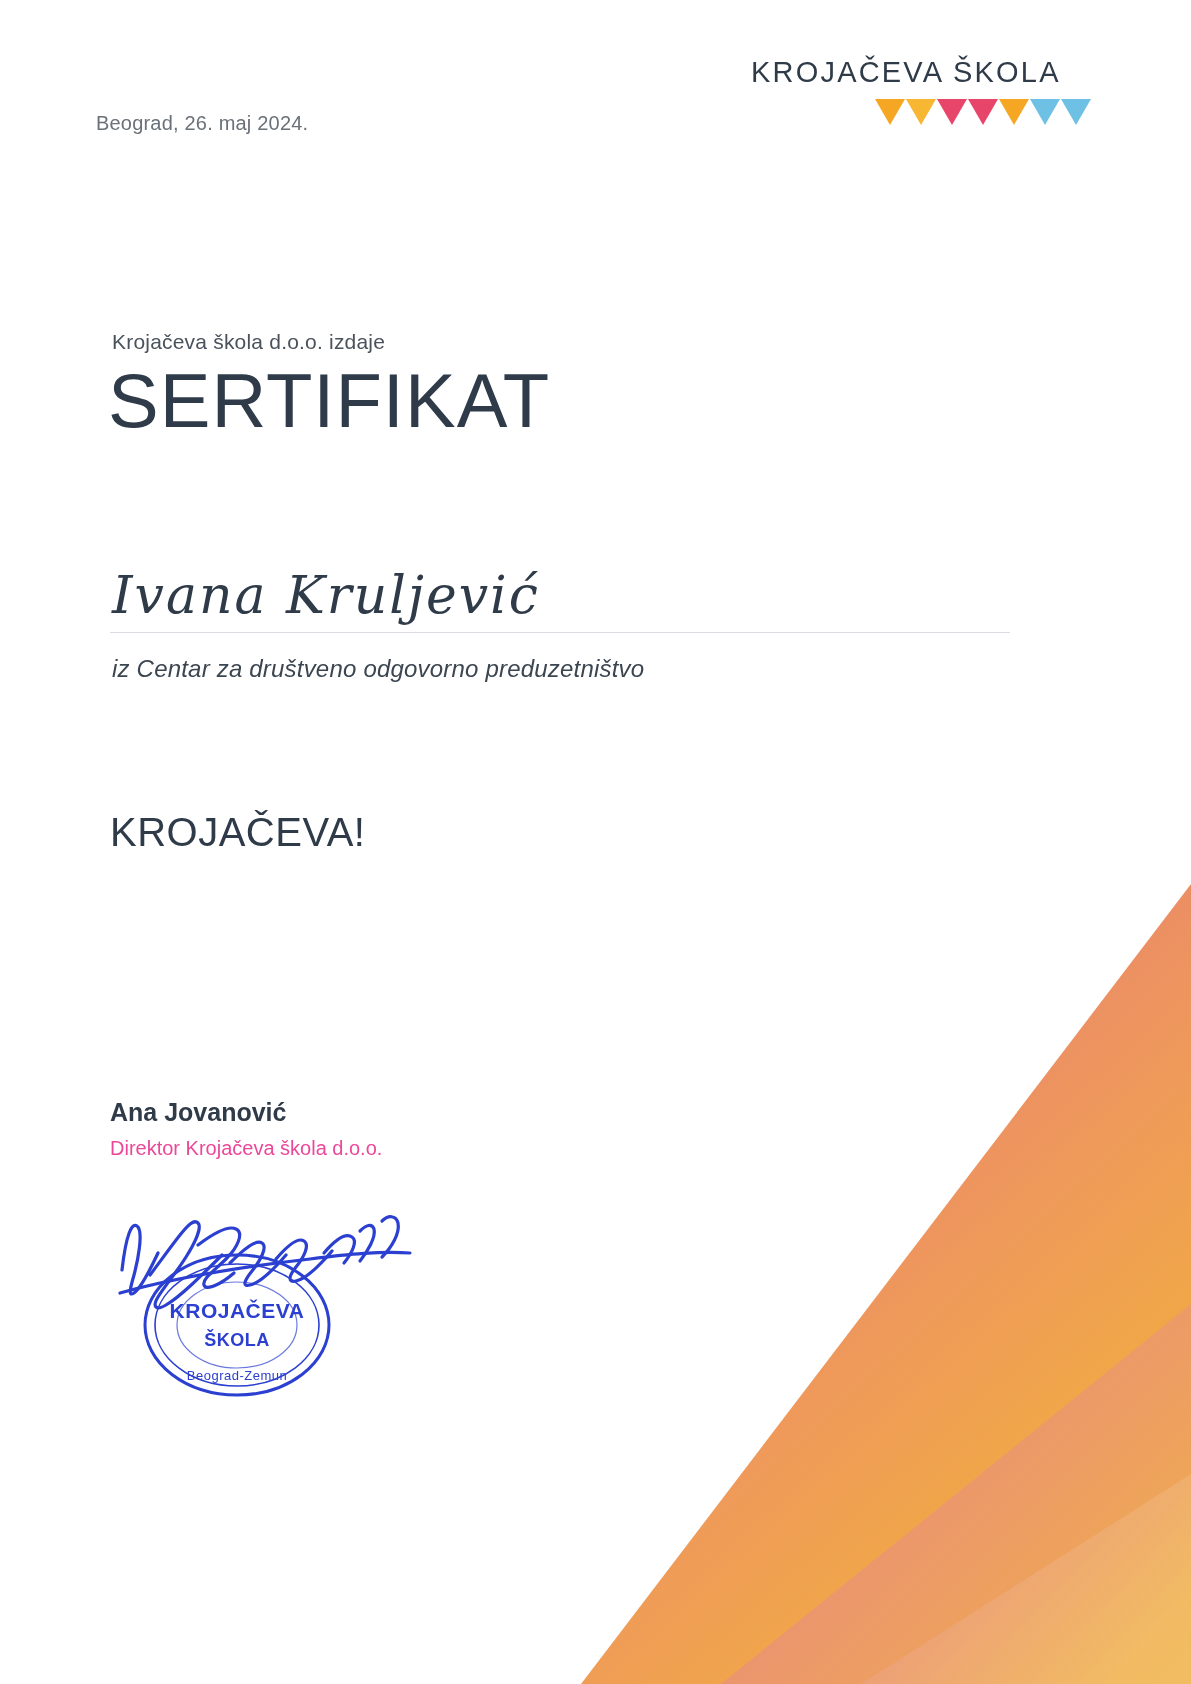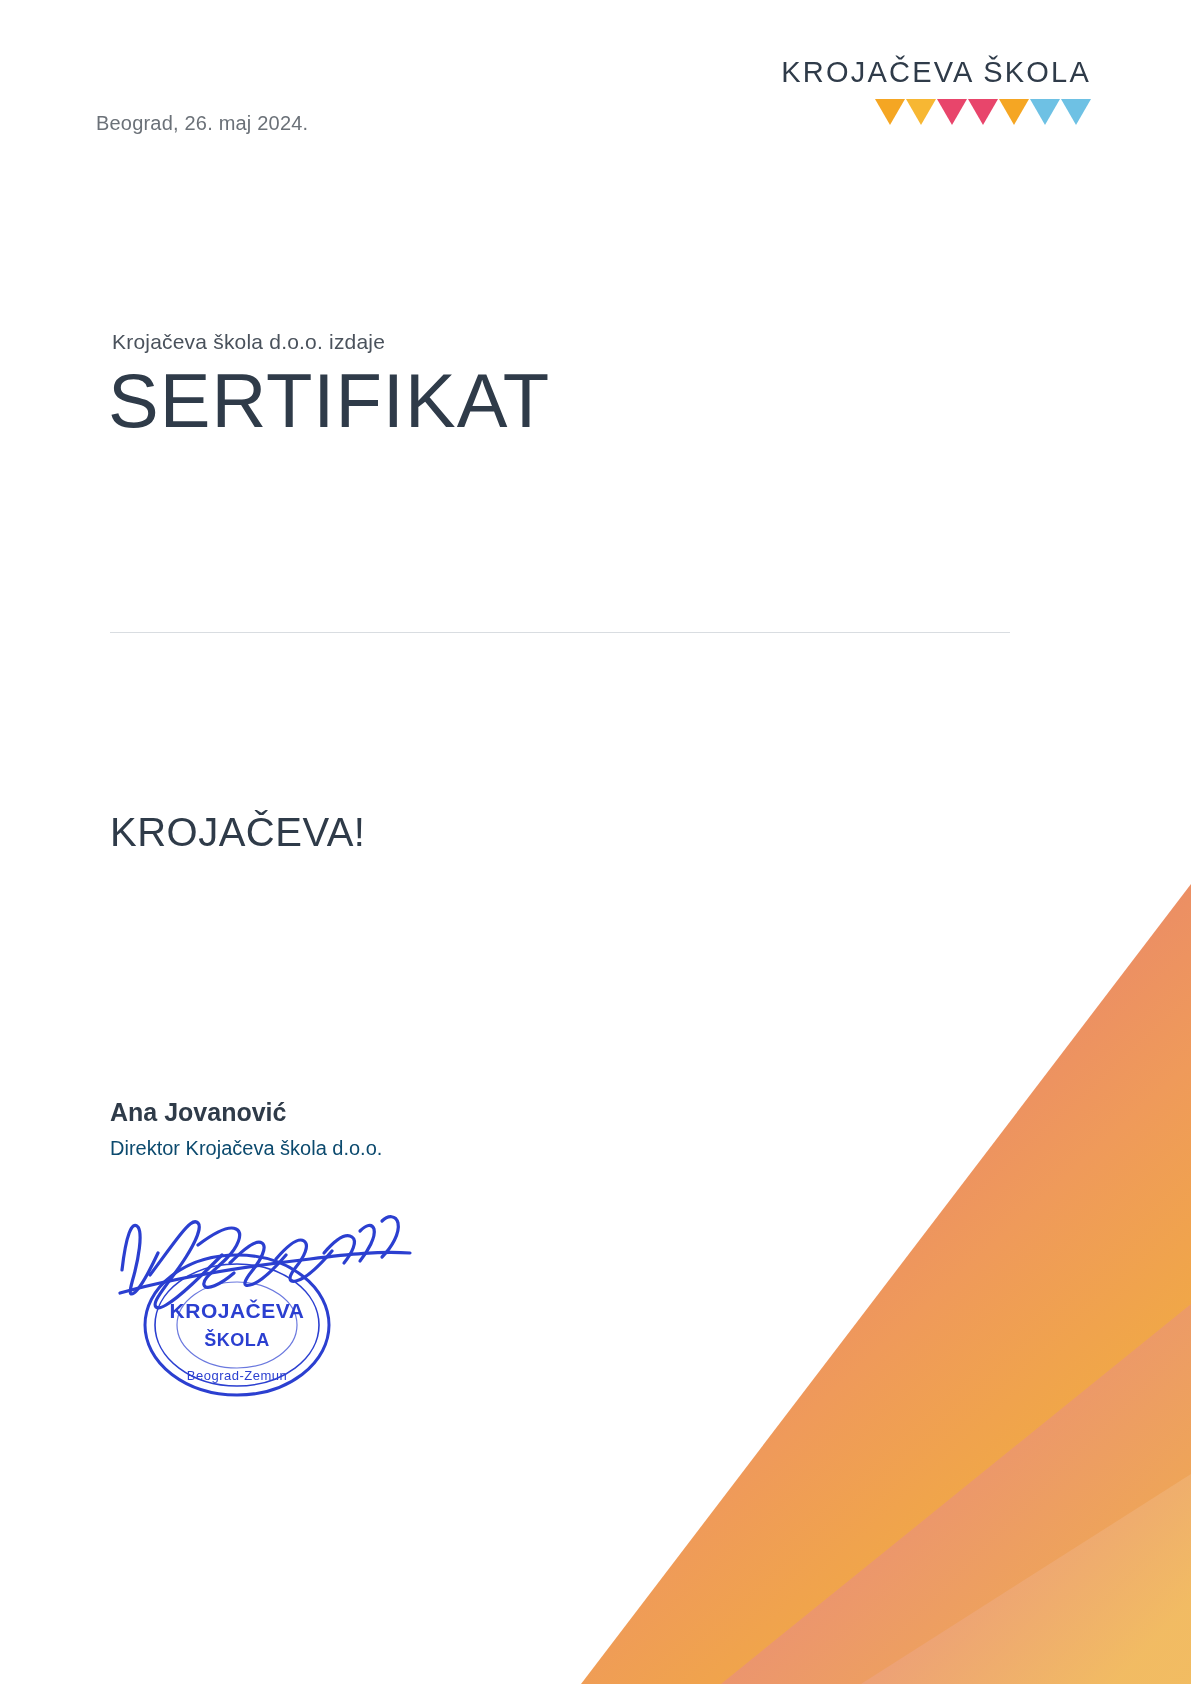--- a/index.html
+++ b/index.html
@@ -36,21 +36,21 @@
     top: 112px;
     font-size: 20px;
     color: #6b7178;
     letter-spacing: 0.2px;
   }
   .logo-block {
     position: absolute;
     right: 100px;
     top: 56px;
     width: 340px;
-    text-align: right;
+    text-align: left;
   }
   .logo-text {
     font-size: 29px;
     letter-spacing: 2.2px;
     color: #2f3b49;
     font-weight: 400;
     white-space: nowrap;
   }
   .logo-tri-row {
     margin-top: 10px;
@@ -150,21 +150,21 @@
     top: 1098px;
     font-size: 25px;
     color: #2f3b49;
     font-weight: bold;
   }
   .sig-role {
     position: absolute;
     left: 110px;
     top: 1137px;
     font-size: 20px;
-    color: #0c4a6e;
+    color: #ec4899;
   }
   .signature {
     position: absolute;
     left: 110px;
     top: 1175px;
     width: 320px;
     height: 220px;
   }
   .stamp {
     position: absolute;
@@ -211,21 +211,23 @@
       <span class="tri" style="border-top-color:#e8456b"></span>
       <span class="tri" style="border-top-color:#f5a623"></span>
       <span class="tri" style="border-top-color:#6ec1e4"></span>
       <span class="tri" style="border-top-color:#6ec1e4"></span>
     </div>
   </div>
 
   <div class="issuer">Krojačeva škola d.o.o. izdaje</div>
   <div class="title">SERTIFIKAT</div>
 
+  <div class="recipient">Ivana Kruljević</div>
   <div class="recipient-rule"></div>
+  <div class="recipient-org">iz Centar za društveno odgovorno preduzetništvo</div>
 
   <div class="congrats">KROJAČEVA!</div>
 
 
   <div class="sig-name">Ana Jovanović</div>
   <div class="sig-role">Direktor Krojačeva škola d.o.o.</div>
 
   <svg class="signature" viewBox="0 0 320 220">
     <g fill="none" stroke="#2b3fd0" stroke-width="3.2" stroke-linecap="round" stroke-linejoin="round">
       <path d="M12,95 C16,60 22,45 28,52 C33,59 28,85 24,100 C20,114 18,122 24,118 C31,113 40,95 48,78"></path>

